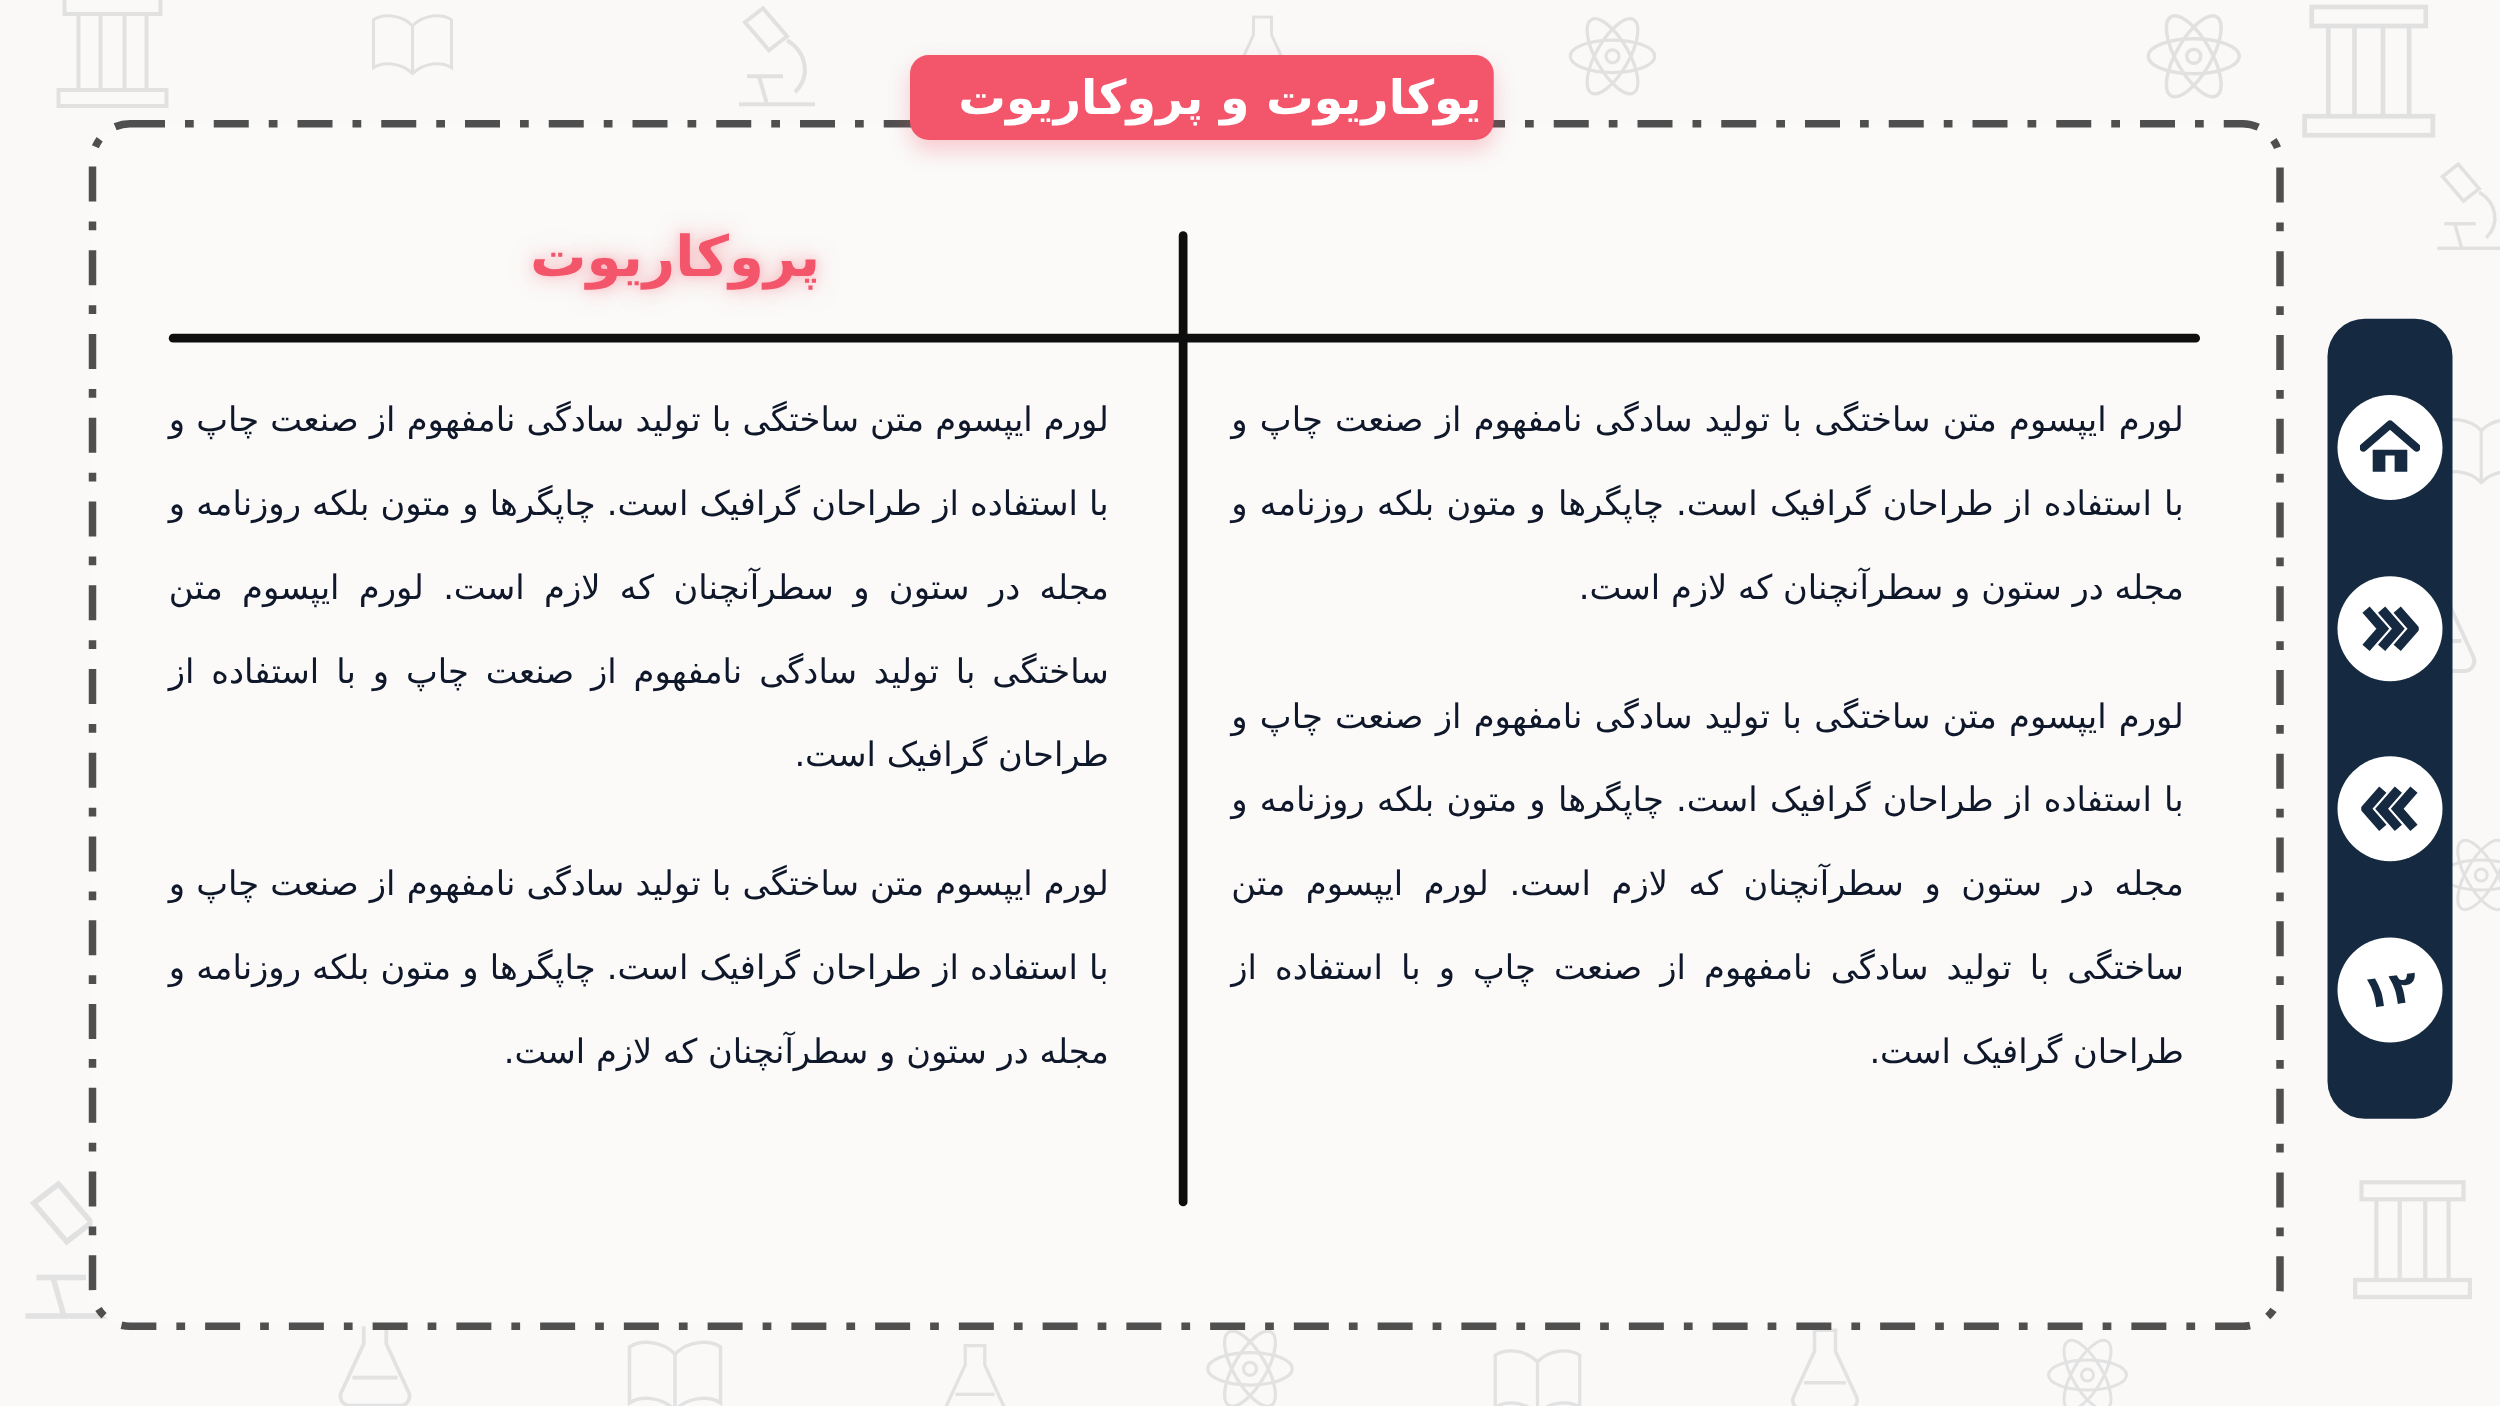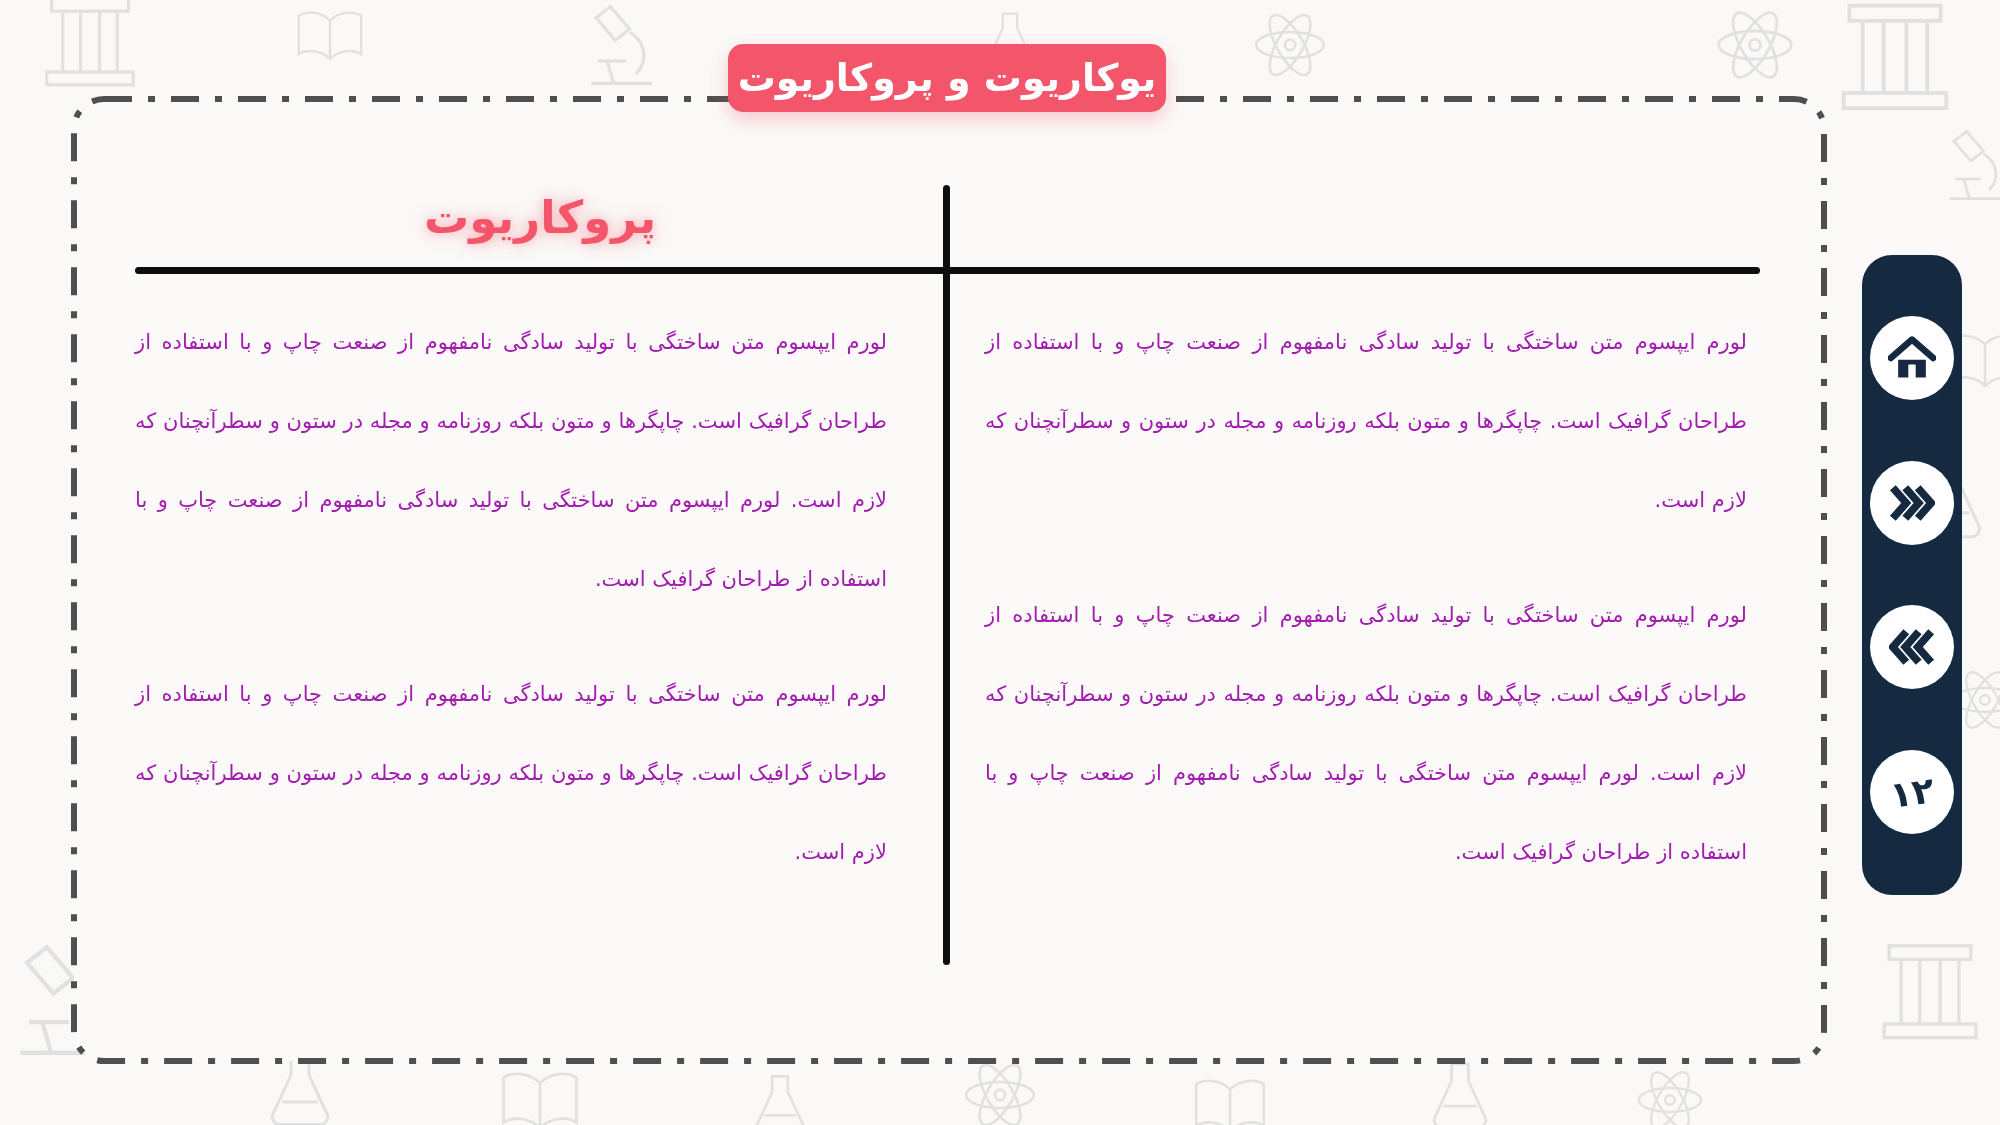--- a/index.html
+++ b/index.html
@@ -27,24 +27,25 @@
     position: absolute; left: 728px; top: 44px;
     width: 438px; height: 68px;
     background: #F3556A;
     border-radius: 15px;
     box-shadow: 0 8px 18px rgba(243,85,106,.30);
     color: #FFFFFF;
     font-size: 38px; font-weight: bold;
     display: flex; align-items: center; justify-content: center;
     direction: rtl;
     z-index: 3;
+    padding-left: 29px;
   }
   
   .col-heading {
-    position: absolute; top: 90px; height: 64px;
+    position: absolute; top: 78px; height: 64px;
     display: flex; align-items: center; justify-content: center;
     color: #F3556A; font-size: 45px; font-weight: bold;
     direction: rtl;
     text-shadow: 0 0 18px rgba(244,96,110,.50), 0 0 6px rgba(255,215,220,.9);
   }
   .heading-right { left: 880px; width: 810px; }
   .heading-left  { left: 65px;  width: 810px; }
   
   .h-line {
     position: absolute; left: 65px; top: 172px;
@@ -53,22 +54,22 @@
   }
   .v-line {
     position: absolute; left: 873px; top: 90px;
     width: 7px; height: 780px;
     background: #0E0E0E; border-radius: 4px;
   }
   
   .col-text {
     position: absolute; top: 208px;
     direction: rtl;
-    color: #a21caf;
-    font-size: 21px; line-height: 79px;
+    color: #0f172a;
+    font-size: 27px; line-height: 67px;
     text-align: justify;
   }
   .col-text p { margin: 0 0 36px 0; }
   .text-right { left: 915px; width: 762px; }
   .text-left  { left: 65px;  width: 752px; }
   
   .sidebar {
     position: absolute; left: 1862px; top: 255px;
     width: 100px; height: 640px;
     background: #152A40;

